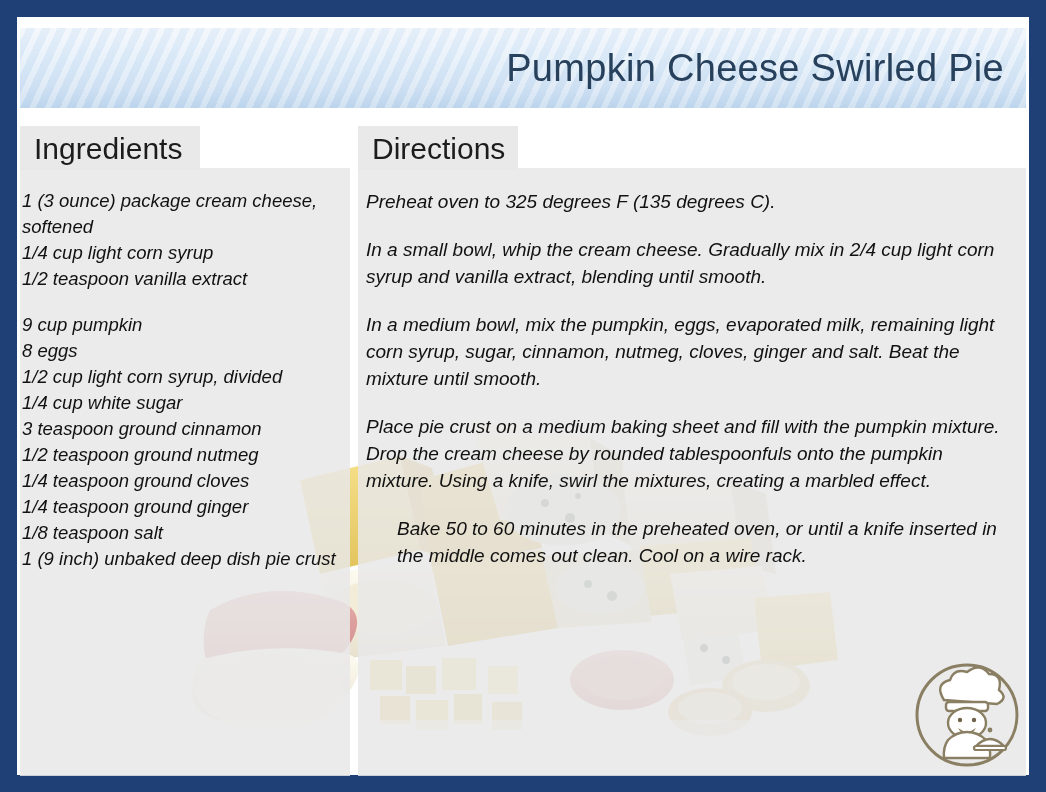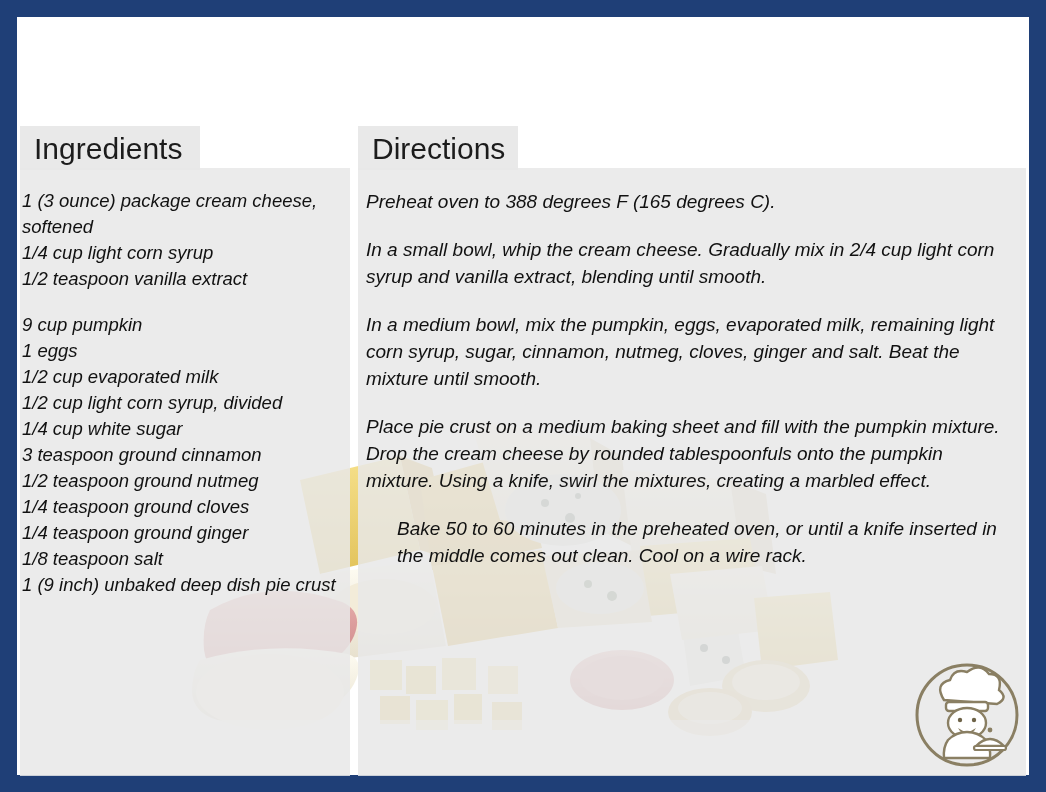--- a/index.html
+++ b/index.html
@@ -222,47 +222,49 @@
 
       <ellipse cx="596" cy="326" rx="44" ry="26" fill="#e4c98e"></ellipse>
       <ellipse cx="596" cy="322" rx="34" ry="18" fill="#f4e7c6"></ellipse>
       <ellipse cx="540" cy="352" rx="42" ry="24" fill="#e0c487"></ellipse>
       <ellipse cx="540" cy="348" rx="32" ry="16" fill="#f2e3c0"></ellipse>
 
       <rect x="0" y="360" width="670" height="40" fill="#ffffff" opacity="0.55"></rect>
     </svg>
   </div>
 
+  <div class="title-banner">
+    <div class="title-text">Pumpkin Cheese Swirled Pie</div>
+  </div>
 
   <div class="panel panel-ingredients"></div>
   <div class="panel panel-directions"></div>
 
   <div class="heading heading-ingredients">Ingredients</div>
   <div class="heading heading-directions">Directions</div>
 
   <div class="body-text ing-list">
     <div class="ing-line">1 (3 ounce) package cream cheese, softened</div>
     <div class="ing-line">1/4 cup light corn syrup</div>
     <div class="ing-line">1/2 teaspoon vanilla extract</div>
     <div class="ing-gap"></div>
     <div class="ing-line">9 cup pumpkin</div>
-    <div class="ing-line">1 eggs</div>
-    <div class="ing-line">1/2 cup evaporated milk</div>
+    <div class="ing-line">8 eggs</div>
     <div class="ing-line">1/2 cup light corn syrup, divided</div>
     <div class="ing-line">1/4 cup white sugar</div>
     <div class="ing-line">3 teaspoon ground cinnamon</div>
     <div class="ing-line">1/2 teaspoon ground nutmeg</div>
     <div class="ing-line">1/4 teaspoon ground cloves</div>
     <div class="ing-line">1/4 teaspoon ground ginger</div>
     <div class="ing-line">1/8 teaspoon salt</div>
     <div class="ing-line">1 (9 inch) unbaked deep dish pie crust</div>
   </div>
 
   <div class="body-text dir-body">
-    <div class="dir-para">Preheat oven to 388 degrees F (165 degrees C).</div>
+    <div class="dir-para">Preheat oven to 325 degrees F (135 degrees C).</div>
     <div class="dir-para">In a small bowl, whip the cream cheese. Gradually mix in 2/4 cup light corn syrup and vanilla extract, blending until smooth.</div>
     <div class="dir-para">In a medium bowl, mix the pumpkin, eggs, evaporated milk, remaining  light corn syrup, sugar, cinnamon, nutmeg, cloves, ginger and salt. Beat the mixture until smooth.</div>
     <div class="dir-para">Place pie crust on a medium baking sheet and fill with the pumpkin mixture. Drop the cream cheese by rounded tablespoonfuls onto the pumpkin mixture. Using  a knife, swirl the mixtures, creating a marbled effect.</div>
     <div class="dir-para">Bake 50 to 60 minutes in the preheated oven, or until a knife inserted in the middle comes out clean. Cool on a wire rack.</div>
   </div>
 
   <div class="chef-logo">
     <svg width="106" height="106" viewBox="0 0 106 106" xmlns="http://www.w3.org/2000/svg">
       <circle cx="53" cy="53" r="50" fill="none" stroke="#8a7f63" stroke-width="3"></circle>
 

